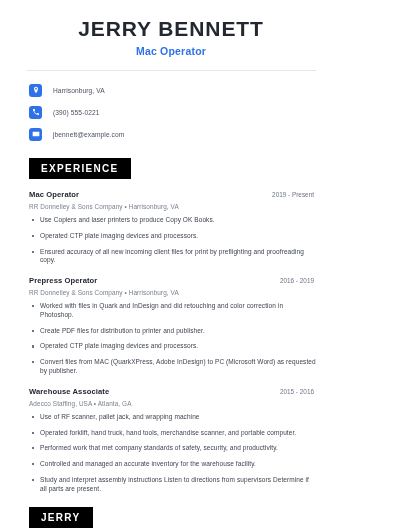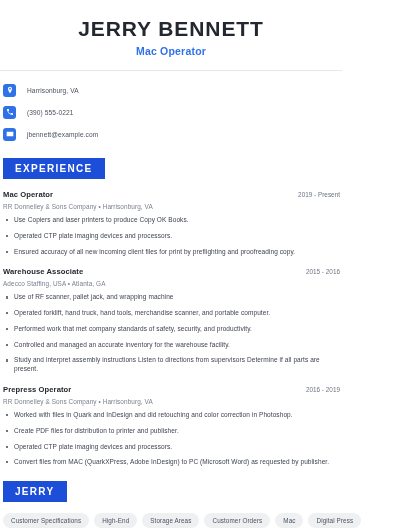--- a/index.html
+++ b/index.html
@@ -11,21 +11,21 @@
     width: 410px;
     height: 530px;
     font-family: "Liberation Sans", sans-serif;
     color: #2e3440;
     overflow: hidden;
   }
   .page {
     width: 342px;
     height: 530px;
     box-sizing: border-box;
-    padding: 0 0;
+    padding: 0 26px;
     position: relative;
   }
 
   
   .header {
     text-align: center;
     padding-top: 17px;
   }
   .name {
     font-size: 21px;
@@ -71,21 +71,21 @@
   .contact-text {
     font-size: 6.6px;
     color: #4b5160;
     margin-left: 11px;
     letter-spacing: 0.1px;
   }
 
   
   .section-tag {
     display: inline-block;
-    background: #1d4ed8;
+    background: #000000;
     color: #ffffff;
     font-size: 10px;
     font-weight: bold;
     letter-spacing: 1.3px;
     padding: 5px 13px 5px 12px;
     margin-left: 3px;
   }
   .experience-block { margin-top: 14px; }
 
   
@@ -206,51 +206,51 @@
     <div class="job">
       <div class="job-head">
         <span class="job-role">Mac Operator</span>
         <span class="job-dates">2019 - Present</span>
       </div>
       <div class="job-company">RR Donnelley &amp; Sons Company  •  Harrisonburg, VA</div>
       <ul class="bullets">
         <li>Use Copiers and laser printers to produce Copy OK Books.</li>
         <li>Operated CTP plate imaging devices and processors.</li>
         <li>Ensured accuracy of all new incoming client files for print by preflighting and proofreading copy.</li>
+      </ul>
+    </div>
+
+    <div class="job">
+      <div class="job-head">
+        <span class="job-role">Prepress Operator</span>
+        <span class="job-dates">2016 - 2019</span>
+      </div>
+      <div class="job-company">RR Donnelley &amp; Sons Company  •  Harrisonburg, VA</div>
+      <ul class="bullets">
+        <li>Worked with files in Quark and InDesign and did retouching and color correction in Photoshop.</li>
+        <li>Create PDF files for distribution to printer and publisher.</li>
+        <li>Operated CTP plate imaging devices and processors.</li>
+        <li>Convert files from MAC (QuarkXPress, Adobe InDesign) to PC (Microsoft Word) as requested by publisher.</li>
       </ul>
     </div>
 
     <div class="job">
       <div class="job-head">
         <span class="job-role">Warehouse Associate</span>
         <span class="job-dates">2015 - 2016</span>
       </div>
       <div class="job-company">Adecco Staffing, USA  •  Atlanta, GA</div>
       <ul class="bullets">
         <li>Use of RF scanner, pallet jack, and wrapping machine</li>
         <li>Operated forklift, hand truck, hand tools, merchandise scanner, and portable computer.</li>
         <li>Performed work that met company standards of safety, security, and productivity.</li>
         <li>Controlled and managed an accurate inventory for the warehouse facility.</li>
         <li>Study and interpret assembly instructions Listen to directions from supervisors Determine if all parts are present.</li>
       </ul>
     </div>
-
-    <div class="job">
-      <div class="job-head">
-        <span class="job-role">Prepress Operator</span>
-        <span class="job-dates">2016 - 2019</span>
-      </div>
-      <div class="job-company">RR Donnelley &amp; Sons Company  •  Harrisonburg, VA</div>
-      <ul class="bullets">
-        <li>Worked with files in Quark and InDesign and did retouching and color correction in Photoshop.</li>
-        <li>Create PDF files for distribution to printer and publisher.</li>
-        <li>Operated CTP plate imaging devices and processors.</li>
-        <li>Convert files from MAC (QuarkXPress, Adobe InDesign) to PC (Microsoft Word) as requested by publisher.</li>
-      </ul>
-    </div>
   </div>
 
   <div class="skills-block">
     <div class="section-tag">JERRY</div>
     <div class="skills-list">
       <span class="skill-pill">Customer Specifications</span>
       <span class="skill-pill">High-End</span>
       <span class="skill-pill">Storage Areas</span>
       <span class="skill-pill">Customer Orders</span>
       <span class="skill-pill">Mac</span>

